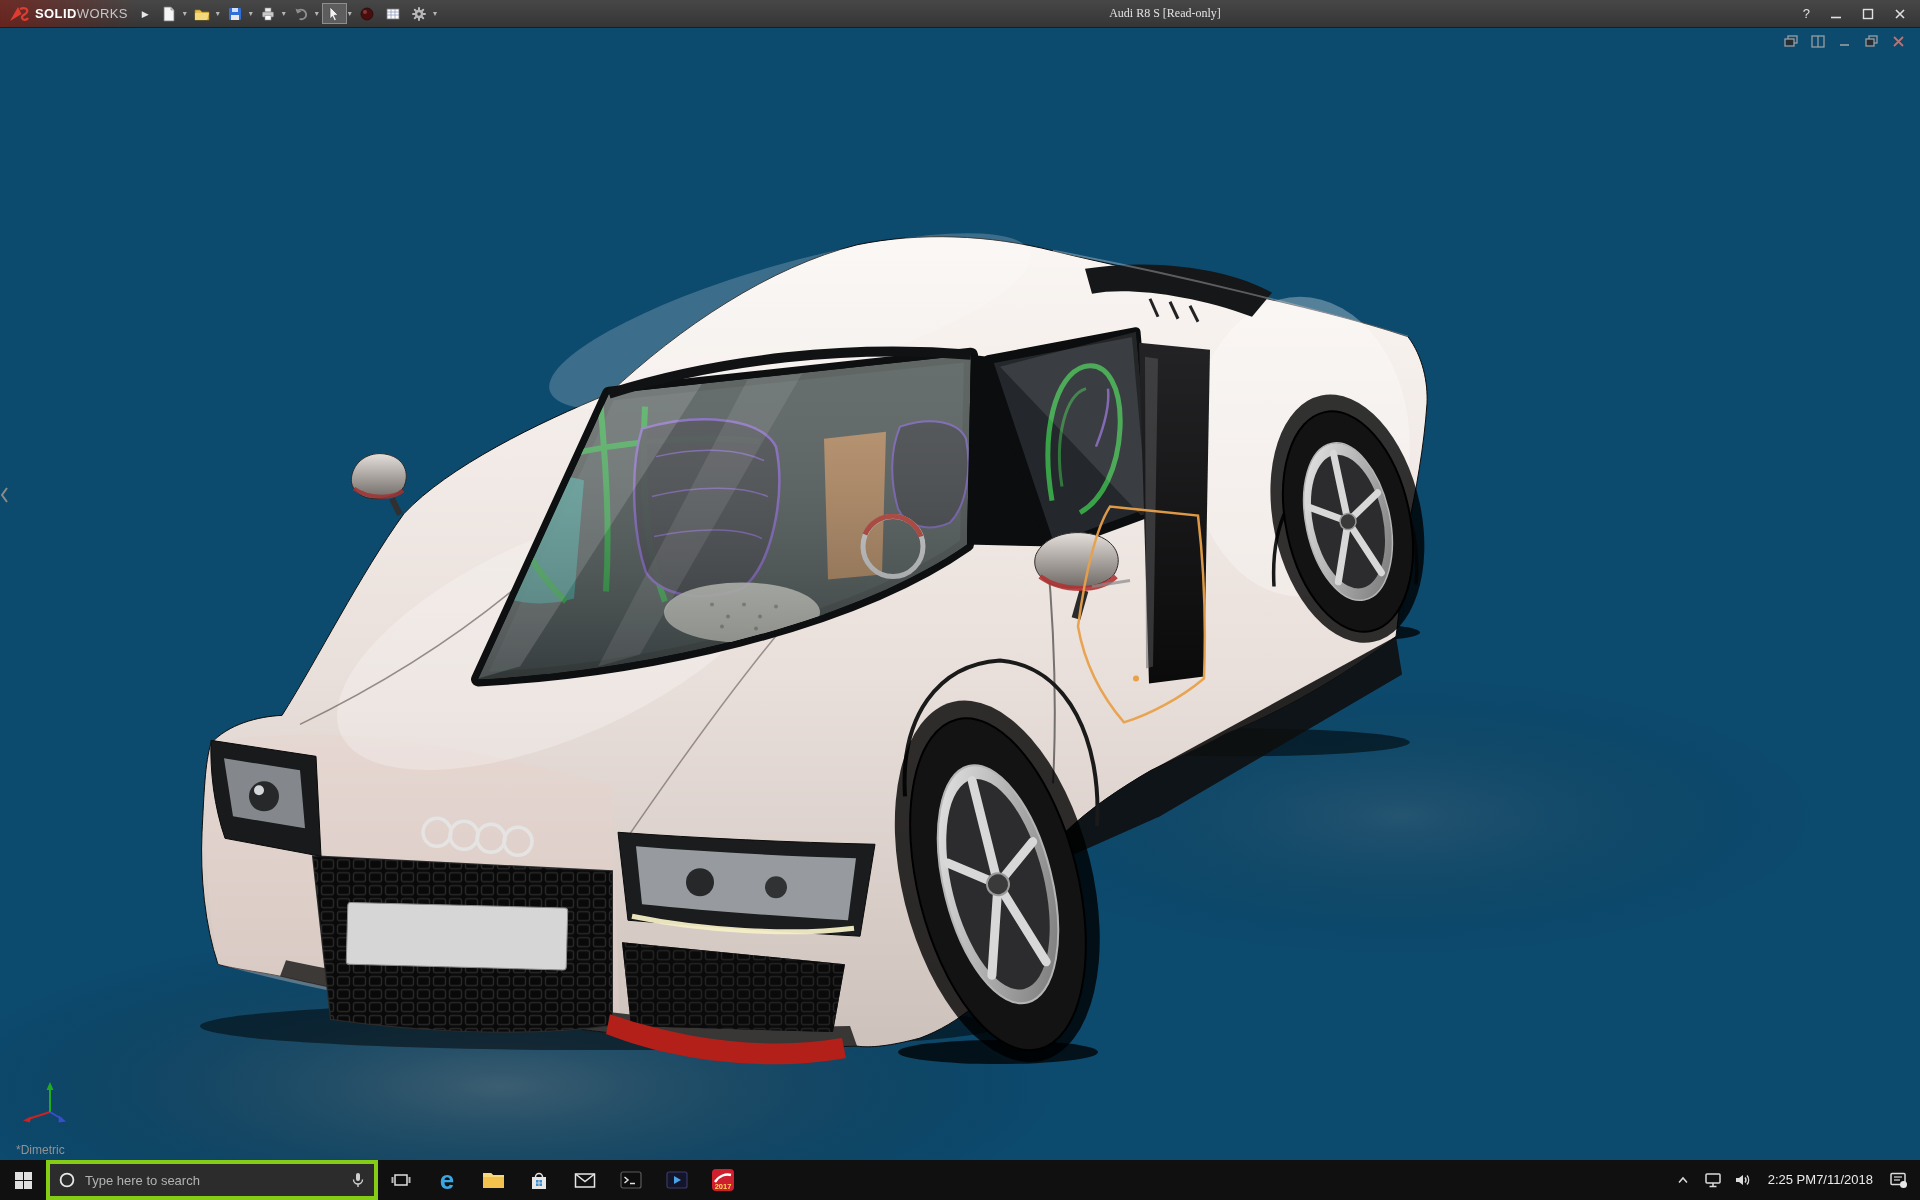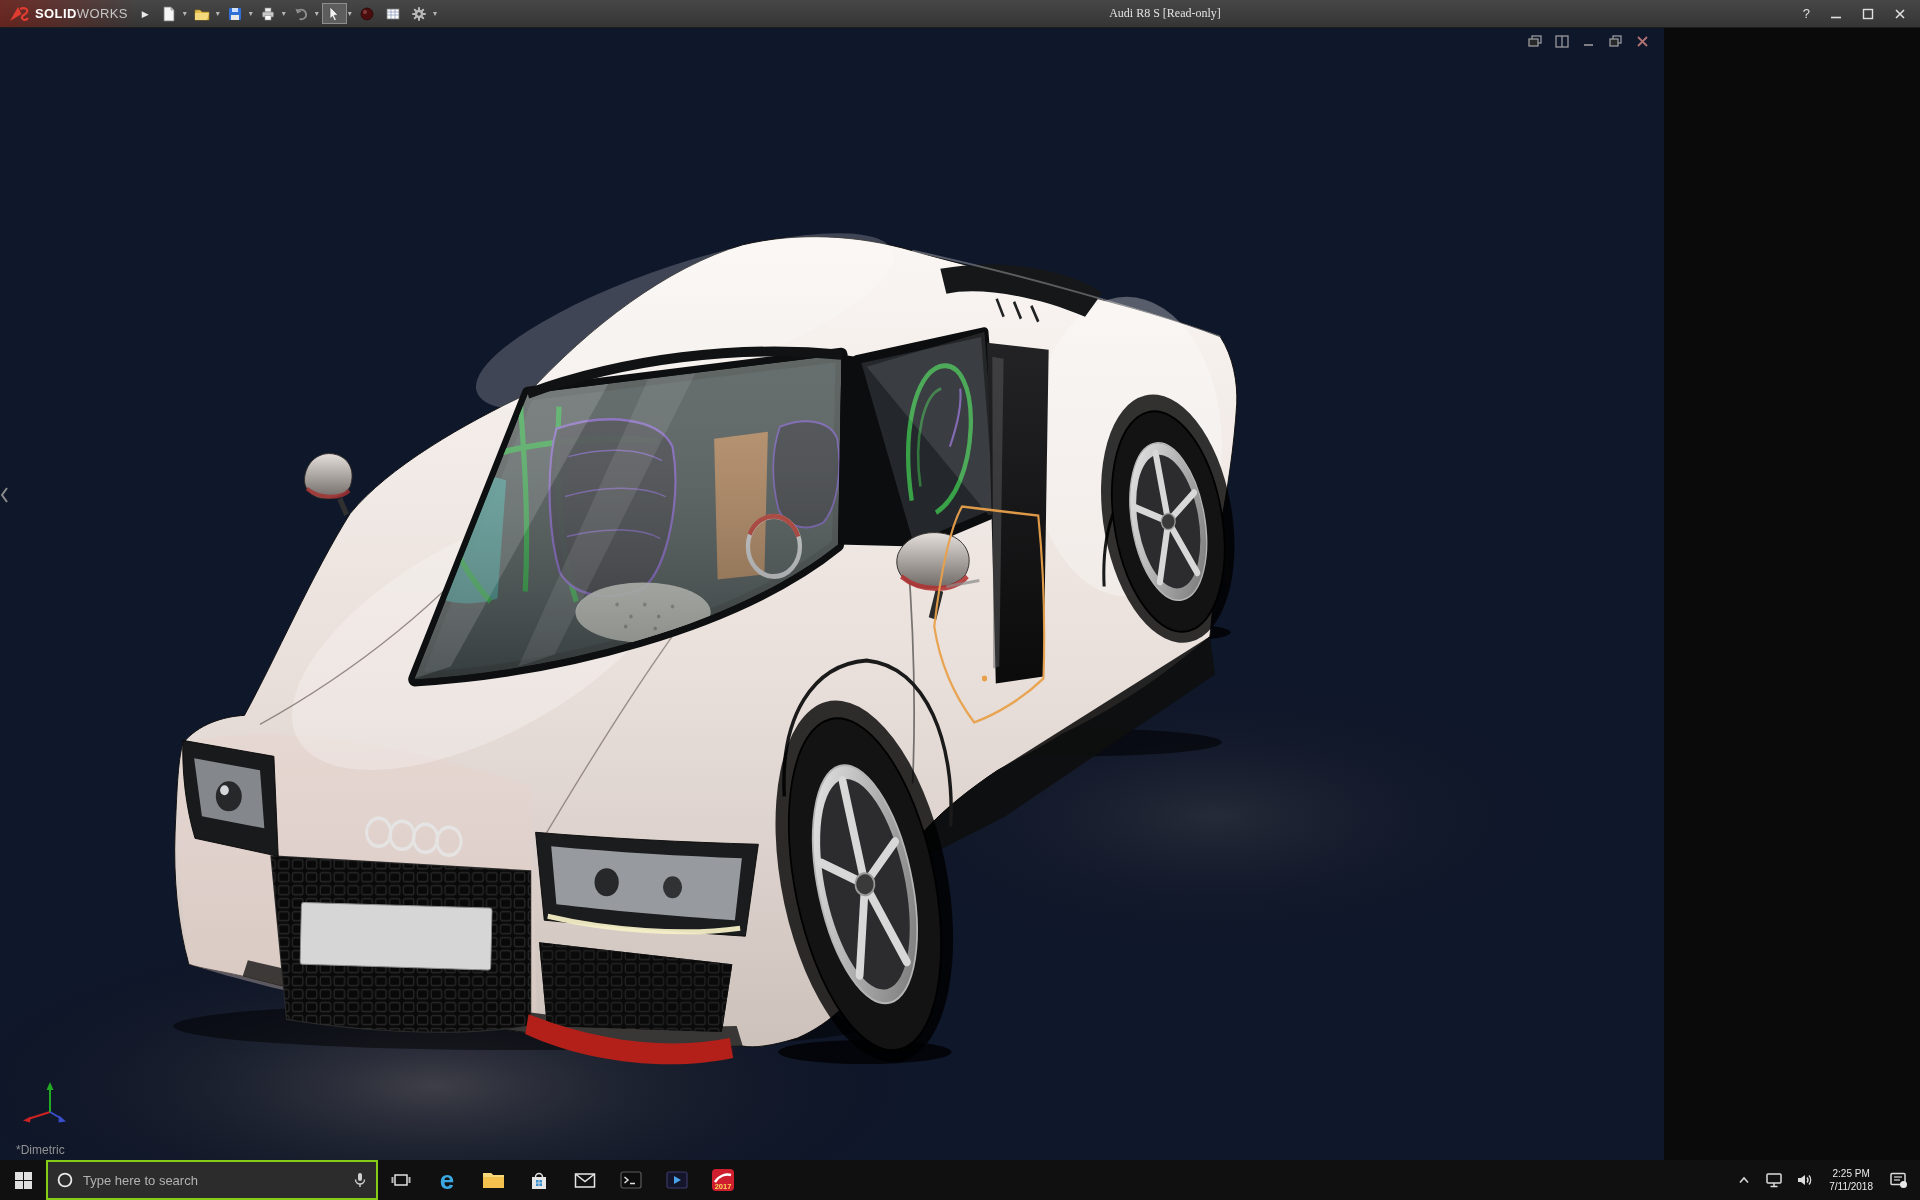--- a/index.html
+++ b/index.html
@@ -20,43 +20,43 @@
   .tbtn{width:25px;height:21px;display:flex;align-items:center;justify-content:center;
         background:transparent;border:1px solid transparent;padding:0;cursor:default;}
   .tbtn.active{background:#5d5d5d;border-color:#8e8e8e;}
   .caret{color:#b5b5b5;font-size:8px;margin:0 2px 0 0;}
   .doc-title{position:absolute;left:1165px;transform:translateX(-50%);font-size:12px;color:#e3e3e3;white-space:nowrap;font-family:Liberation Serif, serif;}
   .win-controls{margin-left:auto;display:flex;align-items:center;gap:20px;padding-right:14px;}
   .wbtn{background:none;border:none;color:#e0e0e0;font-size:13px;line-height:1;display:flex;
         align-items:center;justify-content:center;padding:0;cursor:default;}
 
   
-  .viewport{position:absolute;top:27px;left:0;width:1664px;height:1133px;background:#0f172a;overflow:hidden;}
+  .viewport{position:absolute;top:27px;left:0;width:1920px;height:1133px;background:#0c4a6e;overflow:hidden;}
   .scene{position:absolute;top:0;left:0;width:100%;height:100%;}
   .vp-controls{position:absolute;top:8px;right:14px;display:flex;gap:13px;opacity:.9;}
   .vpbtn{background:none;border:none;padding:0;cursor:default;}
   .triad{position:absolute;left:20px;bottom:30px;}
   .orientation-label{position:absolute;left:16px;bottom:3px;color:#929292;font-size:12px;}
   .panel-arrow{position:absolute;left:0;top:455px;background:none;border:none;padding:0;}
 
   
   .taskbar{position:absolute;left:0;bottom:0;width:1920px;height:40px;background:#101010;
            display:flex;align-items:stretch;z-index:5;}
   .tkbtn{width:46px;display:flex;align-items:center;justify-content:center;background:transparent;
          border:none;padding:0;cursor:default;position:relative;}
   .search{width:332px;display:flex;align-items:center;gap:8px;background:#2c2c2c;
-          border:2px solid #84cc16;padding:0 9px;box-sizing:border-box;}
+          border:4px solid #84cc16;padding:0 9px;box-sizing:border-box;}
   .search input{flex:1;background:transparent;border:none;outline:none;color:#cfcfcf;
                 font-size:13px;font-family:"Liberation Sans",sans-serif;}
   .search input::placeholder{color:#b2b2b2;}
   .edge-e{color:#3ba7e0;font-size:26px;font-weight:bold;line-height:1;}
   .tray{margin-left:auto;display:flex;align-items:center;}
   .tray .tkbtn{width:30px;}
-  .clock{display:flex;flex-direction:column;justify-content:center;align-items:center;
-         color:#eaeaea;font-size:10px;line-height:1.35;padding:0 10px;white-space:nowrap;}
+  .clock{display:flex;flex-direction:row;justify-content:center;align-items:center;
+         color:#eaeaea;font-size:13px;line-height:1.35;padding:0 10px;white-space:nowrap;}
   .show-desktop{width:6px;border-left:1px solid #3a3a3a;background:transparent;}
   .sw2017{font-size:7.5px;font-weight:bold;fill:#ffd95c;}
 </style>
 </head>
 <body>
 
 <div id="screen">
 
   <header class="titlebar">
     <div class="brand">

